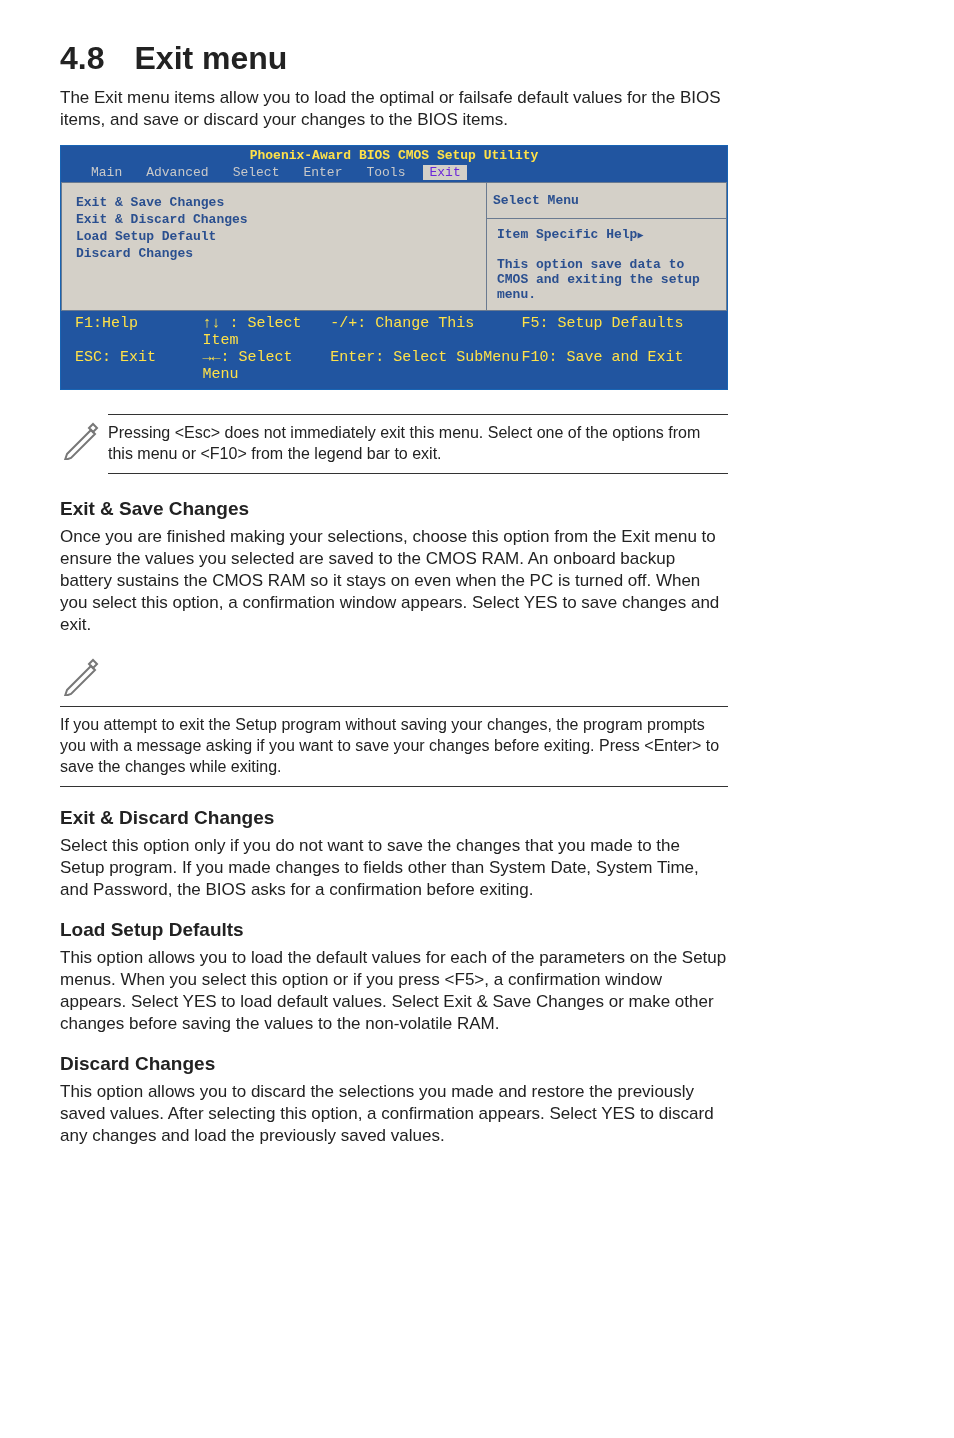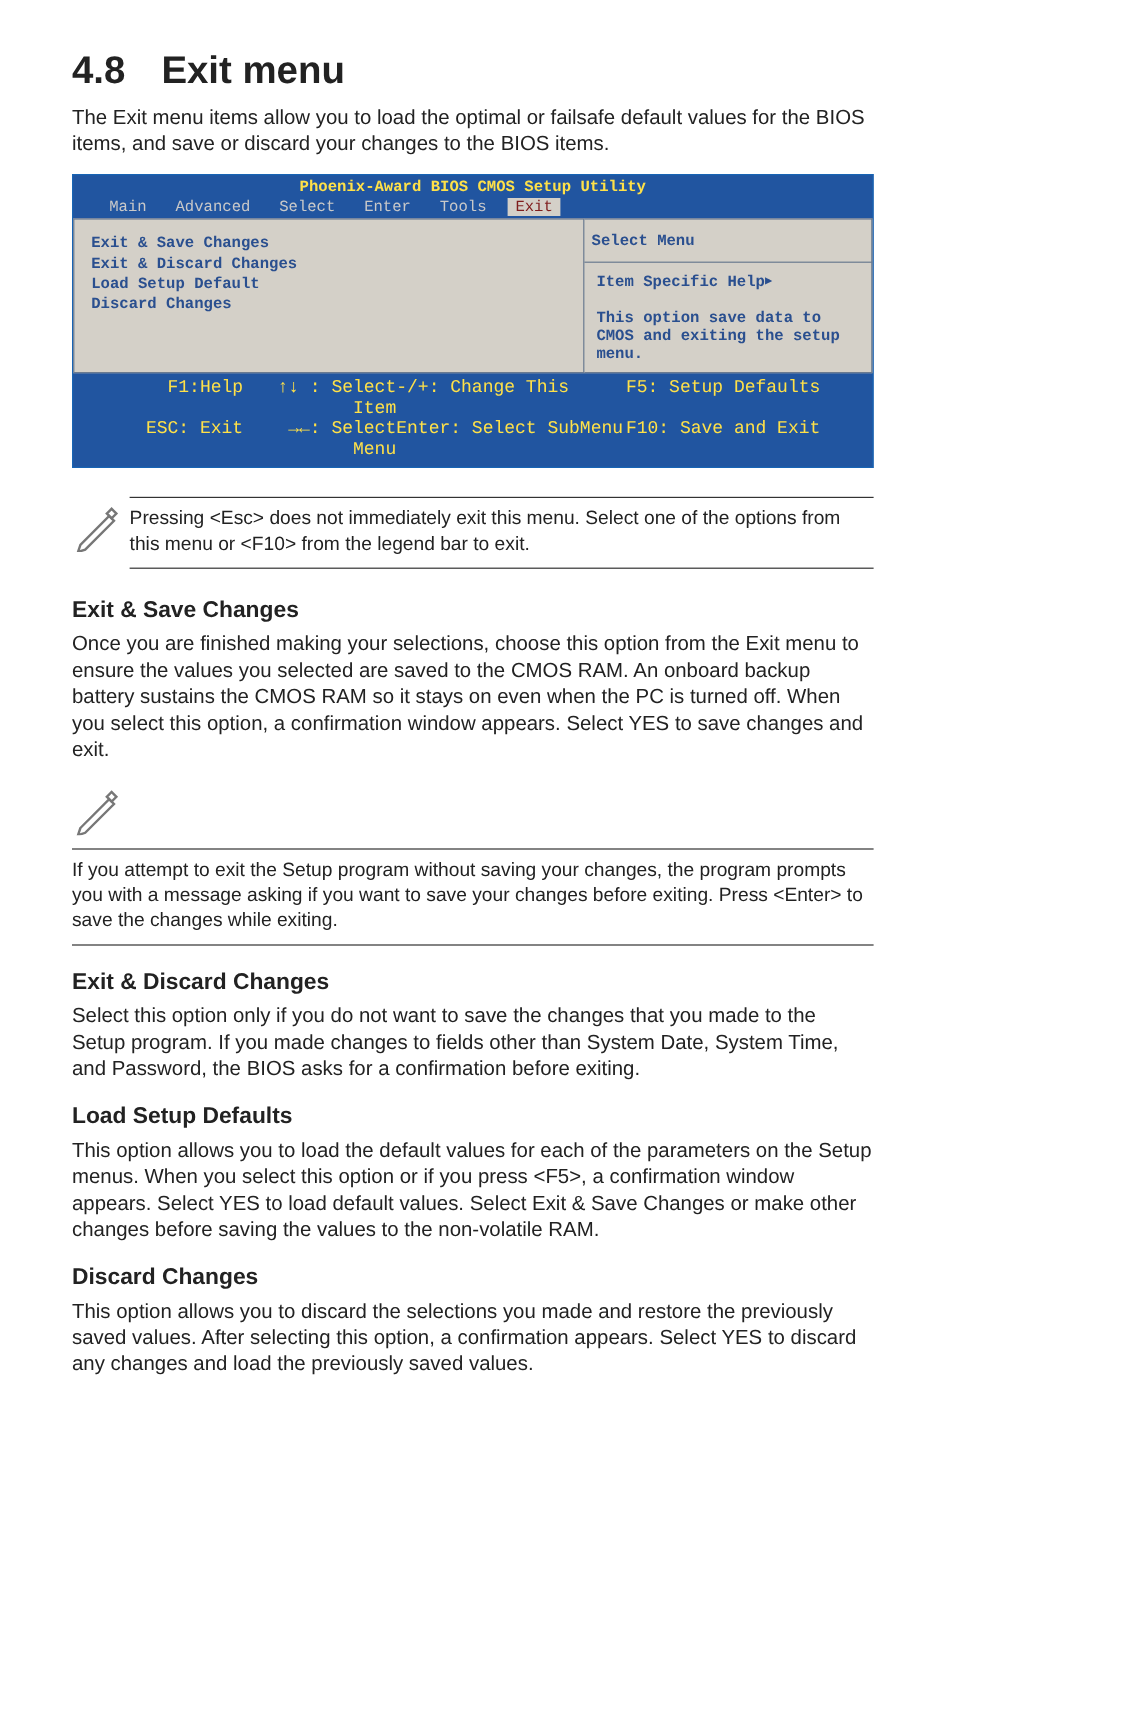--- a/index.html
+++ b/index.html
@@ -47,21 +47,21 @@
     display: flex;
     gap: 12px;
     padding: 0 24px 2px 24px;
   }
   .bios .tabs span {
     color: #c9c9c9;
     padding: 0 6px;
   }
   .bios .tabs span.active {
     background: #d4d0c8;
-    color: #7f1d1d;
+    color: #6d28d9;
   }
   .bios .body {
     display: flex;
     background: #d4d0c8;
     color: #2a4f8f;
     font-weight: bold;
   }
   .bios .leftcol {
     flex: 1;
     border: 1px solid #6a7a90;
@@ -87,21 +87,21 @@
     flex: 1;
   }
   .bios .footer {
     display: flex;
     flex-wrap: wrap;
     padding: 4px 14px 6px 14px;
     color: #ffe148;
   }
   .bios .footer .col { width: 25%; }
   .bios .footer .col.w30 { width: 30%; }
-  .bios .footer .col.w20 { width: 20%; text-align: right; }
+  .bios .footer .col.w20 { width: 20%; }
   .triangle { font-size: 10px; vertical-align: middle; }
 
   
   .note {
     display: flex;
     align-items: flex-start;
     gap: 6px;
     margin: 24px 0 24px 0;
   }
   .note .icon {

